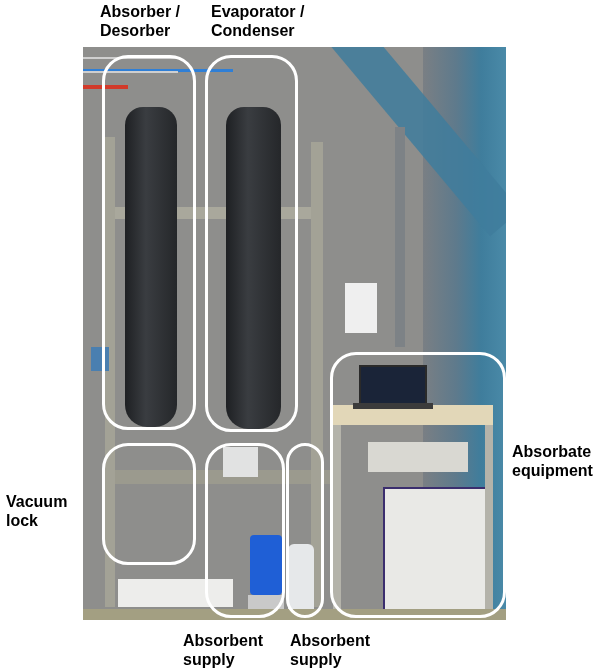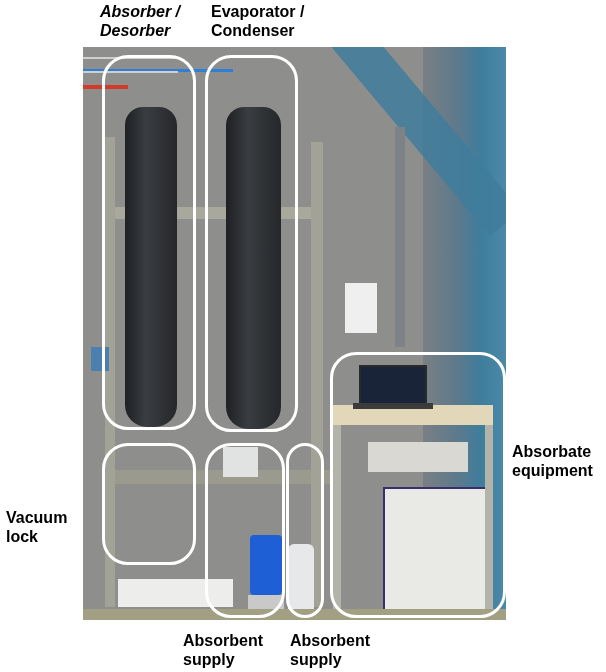--- a/index.html
+++ b/index.html
@@ -5,25 +5,25 @@
   html,body{margin:0;padding:0;background:#fff;}
   body{width:606px;height:672px;position:relative;overflow:hidden;font-family:"Liberation Sans",sans-serif;}
   .label{position:absolute;font-weight:bold;font-size:16px;line-height:19px;color:#000;white-space:pre-line;}
   .photo{position:absolute;left:83px;top:47px;width:423px;height:573px;overflow:hidden;background:#8e8e8c;}
   .abs{position:absolute;}
   .box{position:absolute;border:3px solid #fff;border-radius:26px;box-sizing:border-box;}
 </style>
 </head>
 <body>
 
-<div class="label" style="left:100px;top:2px;font-style:italic;">Absorber /
+<div class="label" style="left:100px;top:2px;">Absorber /
 Desorber</div>
 <div class="label" style="left:211px;top:2px;">Evaporator /
 Condenser</div>
-<div class="label" style="left:6px;top:508px;">Vacuum
+<div class="label" style="left:6px;top:492px;">Vacuum
 lock</div>
 <div class="label" style="left:512px;top:442px;">Absorbate
 equipment</div>
 <div class="label" style="left:183px;top:631px;">Absorbent
 supply</div>
 <div class="label" style="left:290px;top:631px;">Absorbent
 supply</div>
 
 <div class="photo">
 

